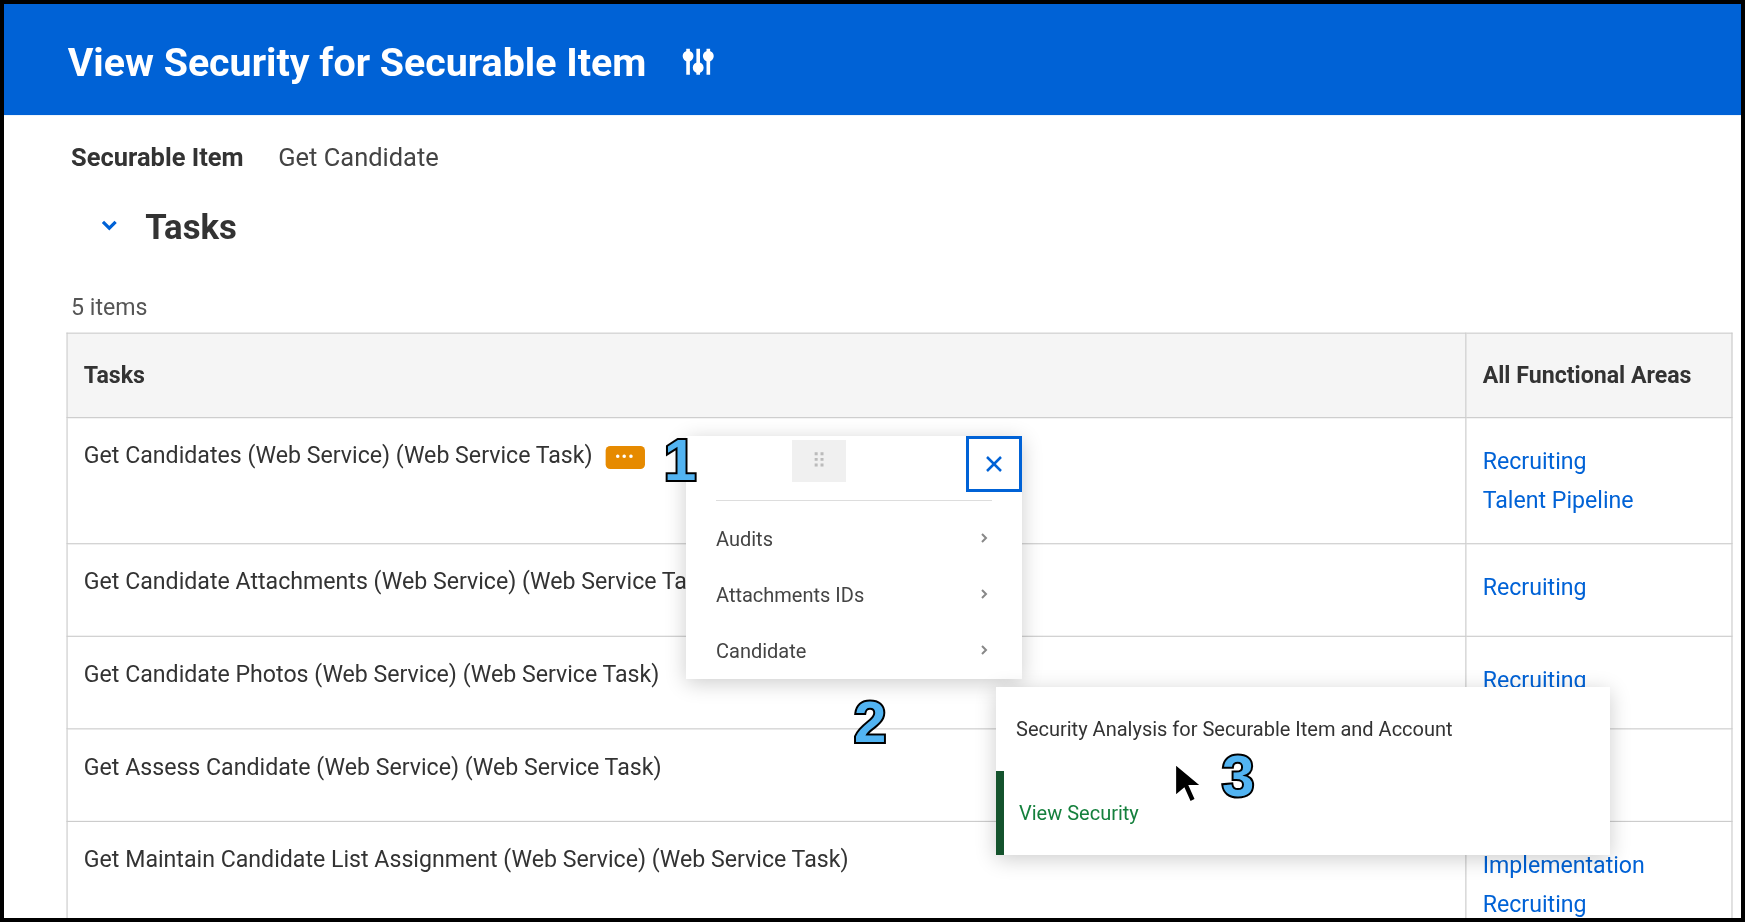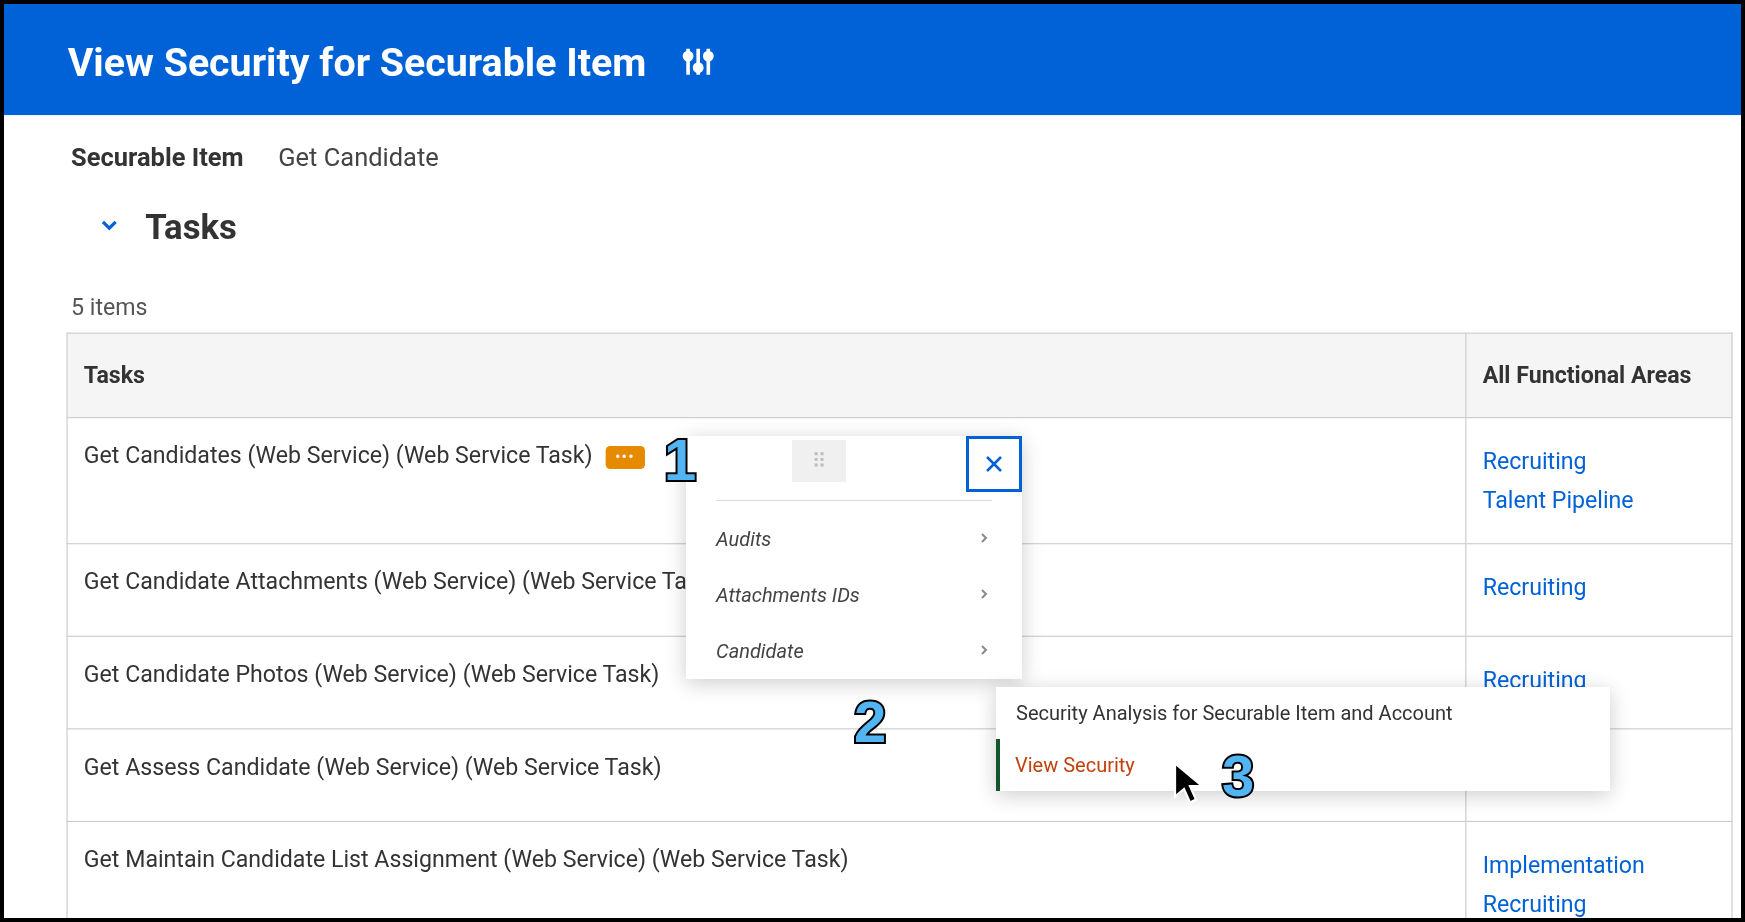--- a/index.html
+++ b/index.html
@@ -164,37 +164,36 @@
     margin: 8px 30px 10px 30px;
   }
   .popup-item {
     display: flex;
     justify-content: space-between;
     align-items: flex-start;
     padding: 16px 30px 16px 30px;
     font-size: 20px;
     color: #444;
     cursor: pointer;
-    font-style: italic;
   }
   .chevron-right { color: #888; }
   .popup-sub {
     left: 862px;
     top: 594px;
     width: 530px;
   }
   .popup-sub-item {
-    padding: 14px 20px;
+    padding: 30px 20px;
     font-size: 20px;
     color: #333;
     cursor: pointer;
   }
   .popup-sub-item.active {
-    border-left: 4px solid #14532d;
-    color: #c2410c;
+    border-left: 8px solid #14532d;
+    color: #15803d;
     padding-left: 15px;
   }
   .callout {
     position: absolute;
     z-index: 200;
     font-family: Arial, sans-serif;
   }
   .callout-number {
     font-size: 58px;
     font-weight: 900;

